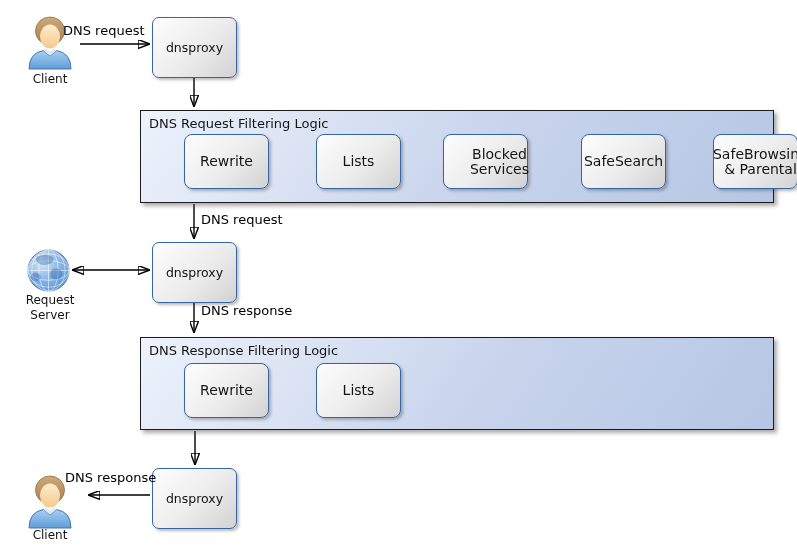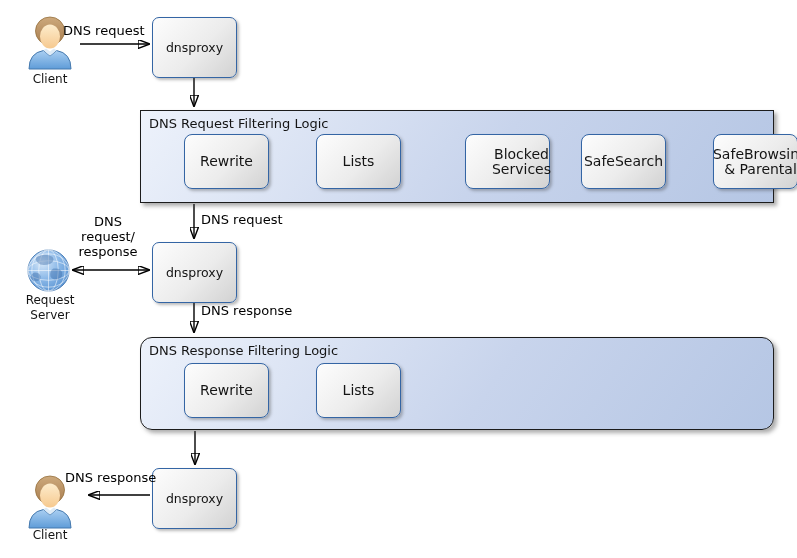--- a/index.html
+++ b/index.html
@@ -97,28 +97,27 @@
   <div class="node-label" style="left:13px;top:72px;width:74px;">Client</div>
 
   <div class="edge-label" style="left:63px;top:23px;">DNS request</div>
 
   <div class="proc-box" style="left:152px;top:17px;">dnsproxy</div>
 
   <div class="container-box" style="top:110px;">
     <div class="container-title">DNS Request Filtering Logic</div>
     <div class="inner-box" style="left:13px;">Rewrite</div>
     <div class="inner-box" style="left:145px;">Lists</div>
-    <div class="inner-box" style="left:294px;padding-left:28px;">Blocked Services</div>
+    <div class="inner-box" style="left:272px;padding-left:28px;">Blocked Services</div>
     <div class="inner-box" style="left:410px;">SafeSearch</div>
     <div class="inner-box" style="left:542px;padding-left:10px;">SafeBrowsing &amp; Parental</div>
   </div>
 
   <div class="edge-label" style="left:201px;top:212px;">DNS request</div>
 
-  <div class="edge-label wrap" style="left:74px;top:214px;width:68px;">DNS request/ response</div>
 
   <span class="icon" style="left:25px;top:247px;">
     <svg width="47" height="47" viewBox="0 0 48 48">
       <defs>
         <radialGradient id="globeG" cx="0.35" cy="0.3" r="0.85">
           <stop offset="0" stop-color="#d9e9f9"></stop>
           <stop offset="0.45" stop-color="#8fbbe9"></stop>
           <stop offset="1" stop-color="#4f8cce"></stop>
         </radialGradient>
       </defs>
@@ -136,21 +135,21 @@
         <path d="M10,26 q5,0 6,4 q0,4 -4,5 q-5,0 -6,-4 q0,-4 4,-5 z"></path>
       </g>
     </svg>
   </span>
   <div class="node-label" style="left:12px;top:293px;width:76px;">Request Server</div>
 
   <div class="proc-box" style="left:152px;top:242px;">dnsproxy</div>
 
   <div class="edge-label" style="left:201px;top:303px;">DNS response</div>
 
-  <div class="container-box" style="top:337px;border-radius:12px;">
+  <div class="container-box" style="top:337px;">
     <div class="container-title">DNS Response Filtering Logic</div>
     <div class="inner-box" style="left:13px;top:25px;">Rewrite</div>
     <div class="inner-box" style="left:145px;top:25px;">Lists</div>
   </div>
 
   <div class="proc-box" style="left:152px;top:468px;">dnsproxy</div>
 
   <div class="edge-label" style="left:65px;top:470px;">DNS response</div>
 
   <span class="icon" style="left:24px;top:472px;">

